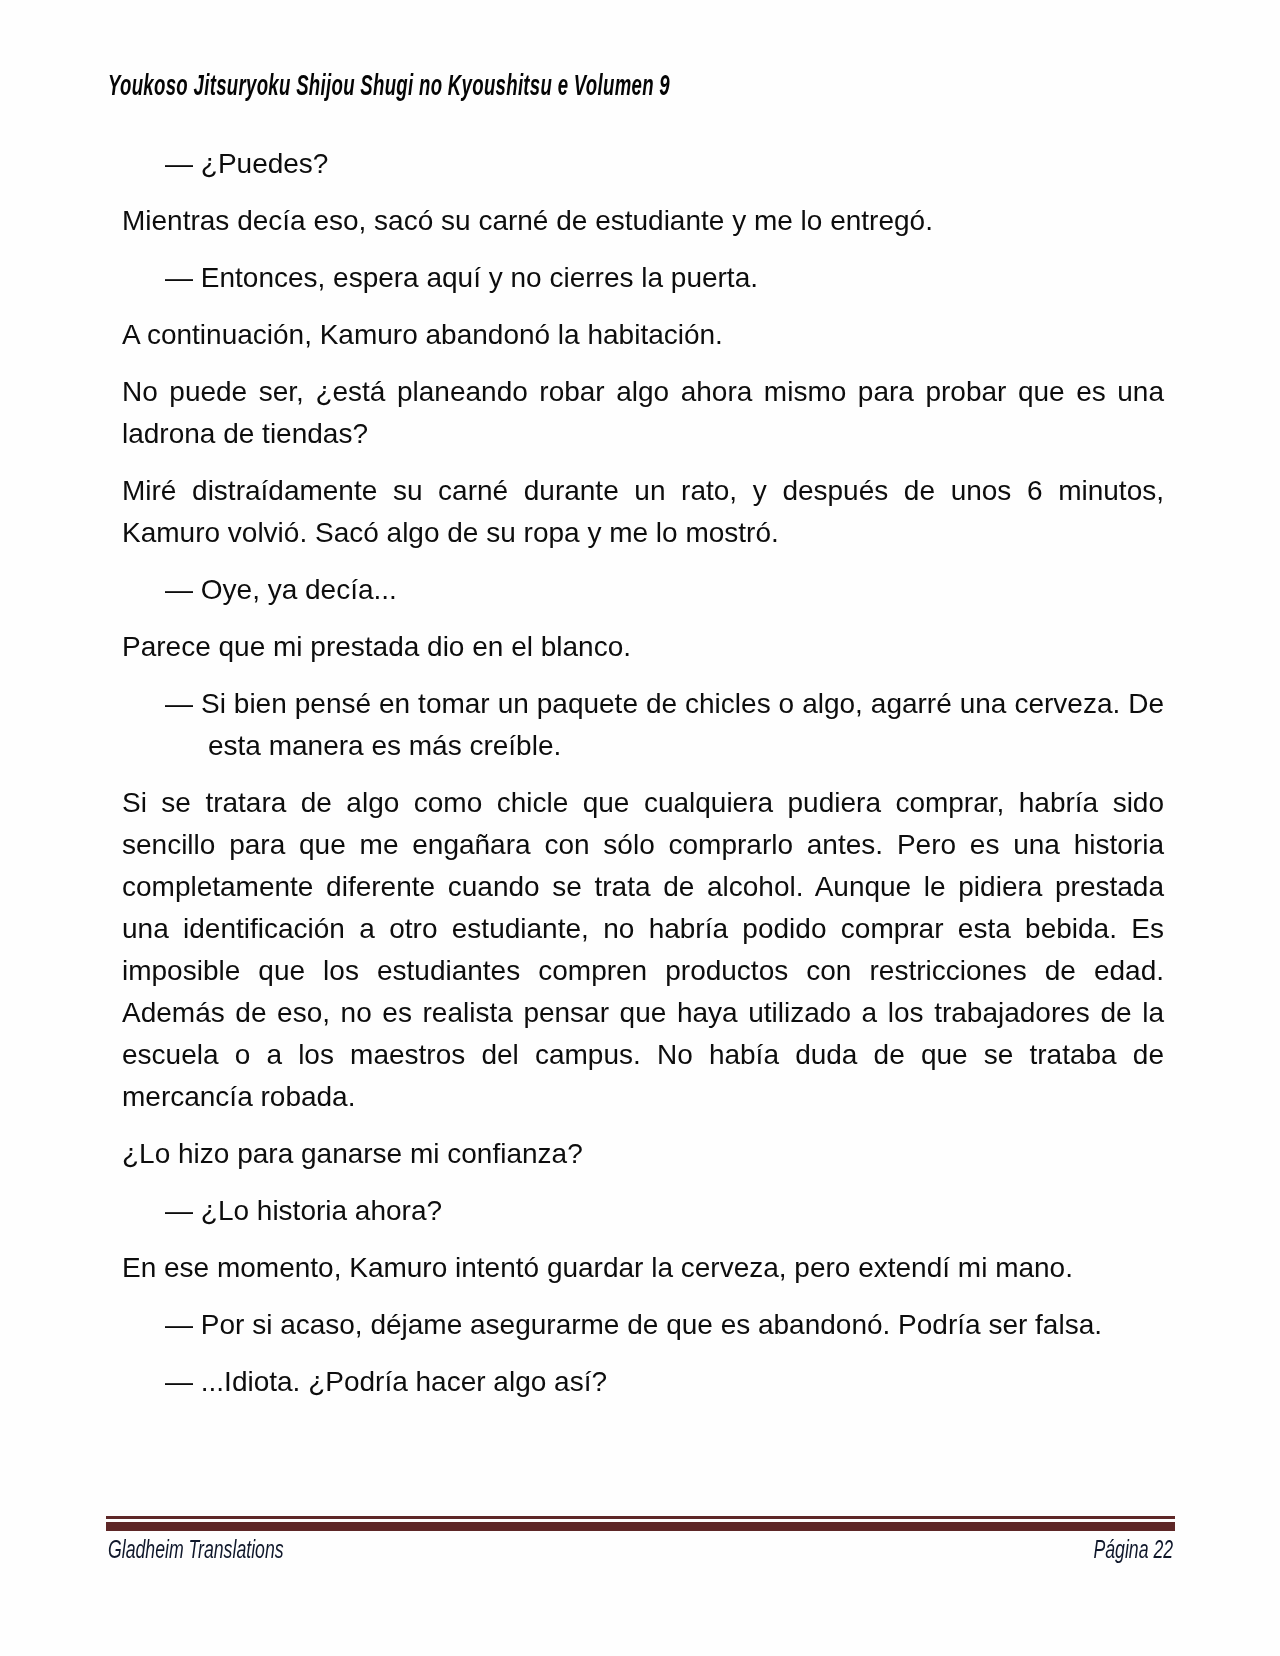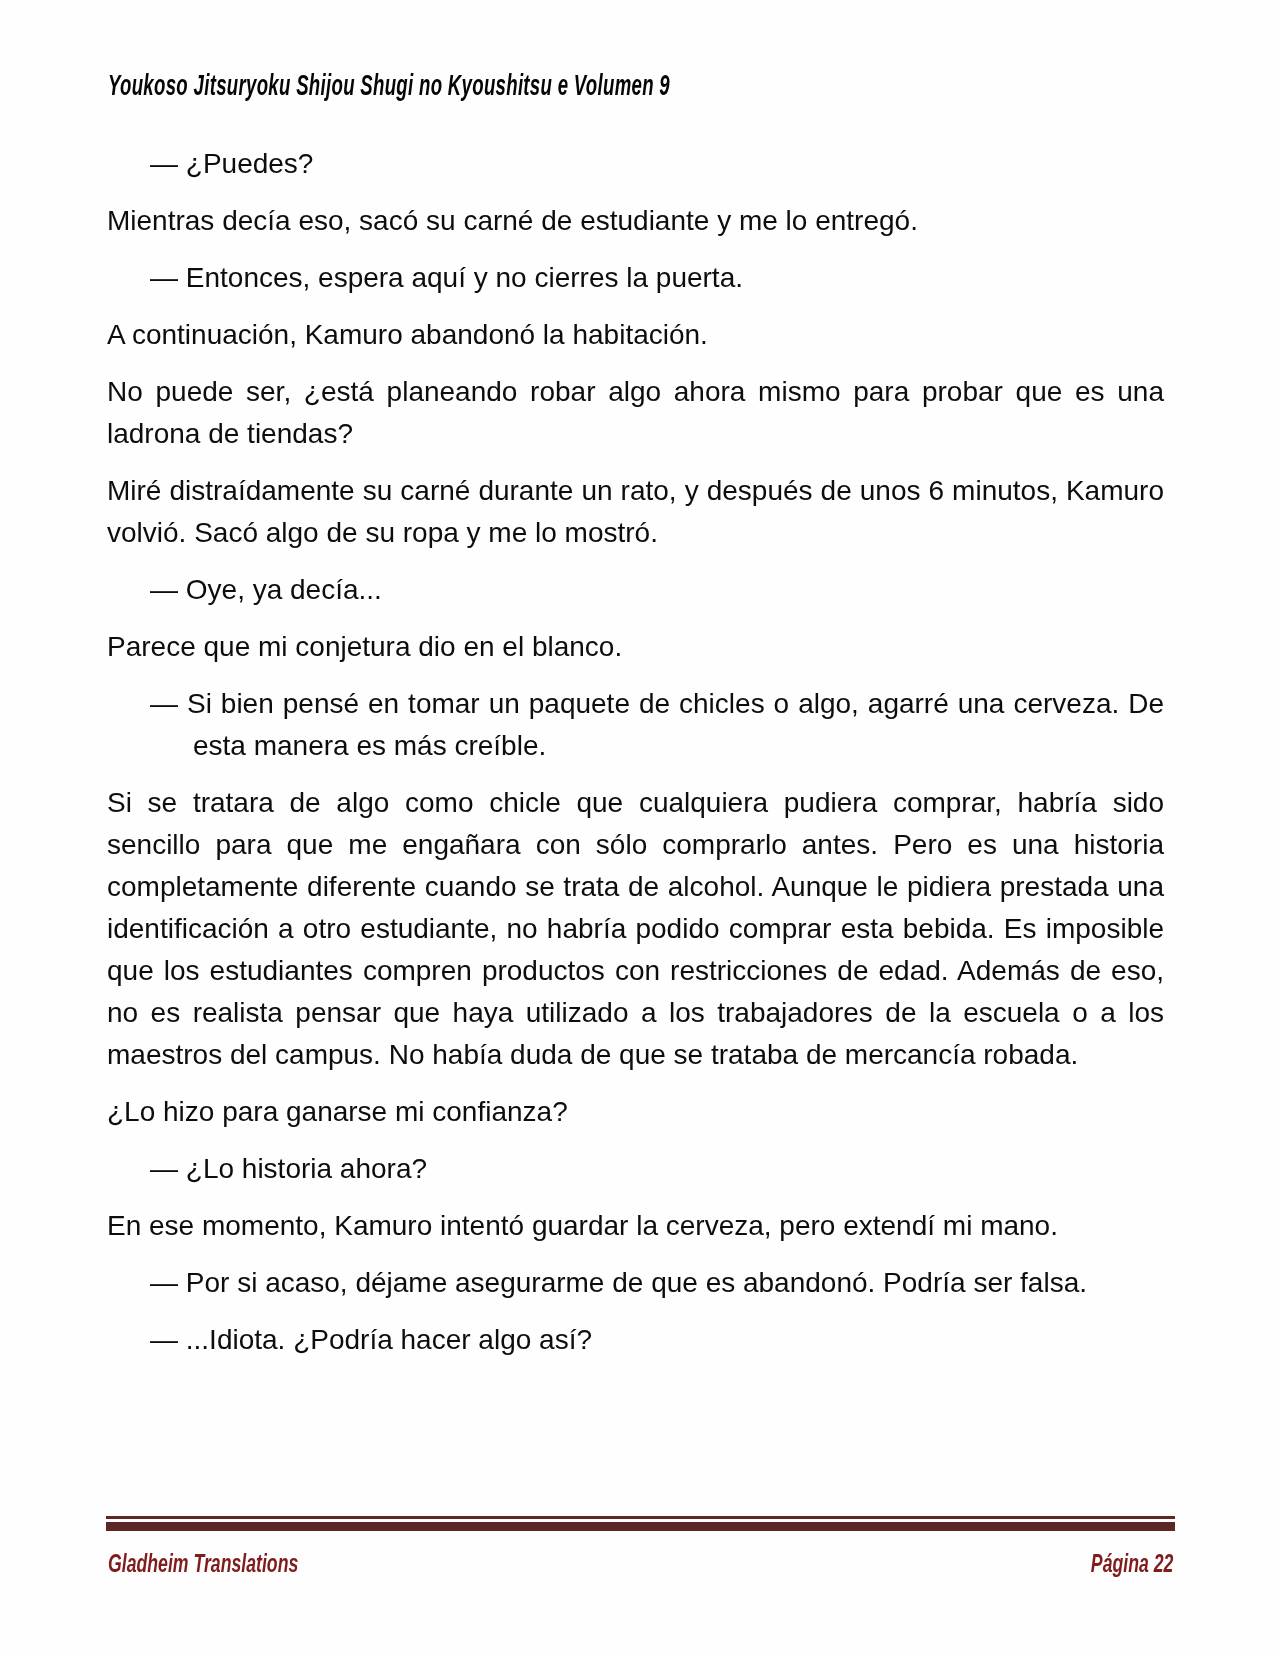--- a/index.html
+++ b/index.html
@@ -34,21 +34,21 @@
   .content {
     position: absolute;
     left: 107px;
     top: 143px;
     width: 1057px;
     font-size: 28px;
     line-height: 42px;
     text-align: justify;
   }
   .content p {
-    margin: 0 0 15px 0;
+    margin: 0 0 15px 15px;
   }
   .content p.dialogue {
     padding-left: 86px;
     text-indent: -43px;
   }
   
   .doc-footer {
     position: absolute;
     left: 106px;
     right: 105px;
@@ -60,28 +60,28 @@
   }
   .rule-gap {
     height: 3px;
     background: transparent;
   }
   .rule-thick {
     height: 9px;
     background: #5e2727;
   }
   .footer-row {
-    margin-top: 18px;
+    margin-top: 4px;
     height: 28px;
     position: relative;
     font-size: 26px;
     line-height: 28px;
-    font-weight: bold;
+    font-weight: normal;
     font-style: italic;
-    color: #7f1d1d;
+    color: #0f172a;
     white-space: nowrap;
   }
   .footer-left {
     position: absolute;
     left: 2px;
     top: 0;
     transform: scaleX(0.68);
     transform-origin: left top;
     display: inline-block;
   }
@@ -102,21 +102,21 @@
   <div class="doc-header">Youkoso Jitsuryoku Shijou Shugi no Kyoushitsu e Volumen 9</div>
 
   <div class="content">
     <p class="dialogue">— ¿Puedes?</p>
     <p class="narration">Mientras decía eso, sacó su carné de estudiante y me lo entregó.</p>
     <p class="dialogue">— Entonces, espera aquí y no cierres la puerta.</p>
     <p class="narration">A continuación, Kamuro abandonó la habitación.</p>
     <p class="narration">No puede ser, ¿está planeando robar algo ahora mismo para probar que es una ladrona de tiendas?</p>
     <p class="narration">Miré distraídamente su carné durante un rato, y después de unos 6 minutos, Kamuro volvió. Sacó algo de su ropa y me lo mostró.</p>
     <p class="dialogue">— Oye, ya decía...</p>
-    <p class="narration">Parece que mi conjetura dio en el blanco.</p>
+    <p class="narration">Parece que mi prestada dio en el blanco.</p>
     <p class="dialogue">— Si bien pensé en tomar un paquete de chicles o algo, agarré una cerveza. De esta manera es más creíble.</p>
     <p class="narration">Si se tratara de algo como chicle que cualquiera pudiera comprar, habría sido sencillo para que me engañara con sólo comprarlo antes. Pero es una historia completamente diferente cuando se trata de alcohol. Aunque le pidiera prestada una identificación a otro estudiante, no habría podido comprar esta bebida. Es imposible que los estudiantes compren productos con restricciones de edad. Además de eso, no es realista pensar que haya utilizado a los trabajadores de la escuela o a los maestros del campus. No había duda de que se trataba de mercancía robada.</p>
     <p class="narration">¿Lo hizo para ganarse mi confianza?</p>
     <p class="dialogue">— ¿Lo historia ahora?</p>
     <p class="narration">En ese momento, Kamuro intentó guardar la cerveza, pero extendí mi mano.</p>
     <p class="dialogue">— Por si acaso, déjame asegurarme de que es abandonó. Podría ser falsa.</p>
     <p class="dialogue">— ...Idiota. ¿Podría hacer algo así?</p>
   </div>
 
   <div class="doc-footer">

